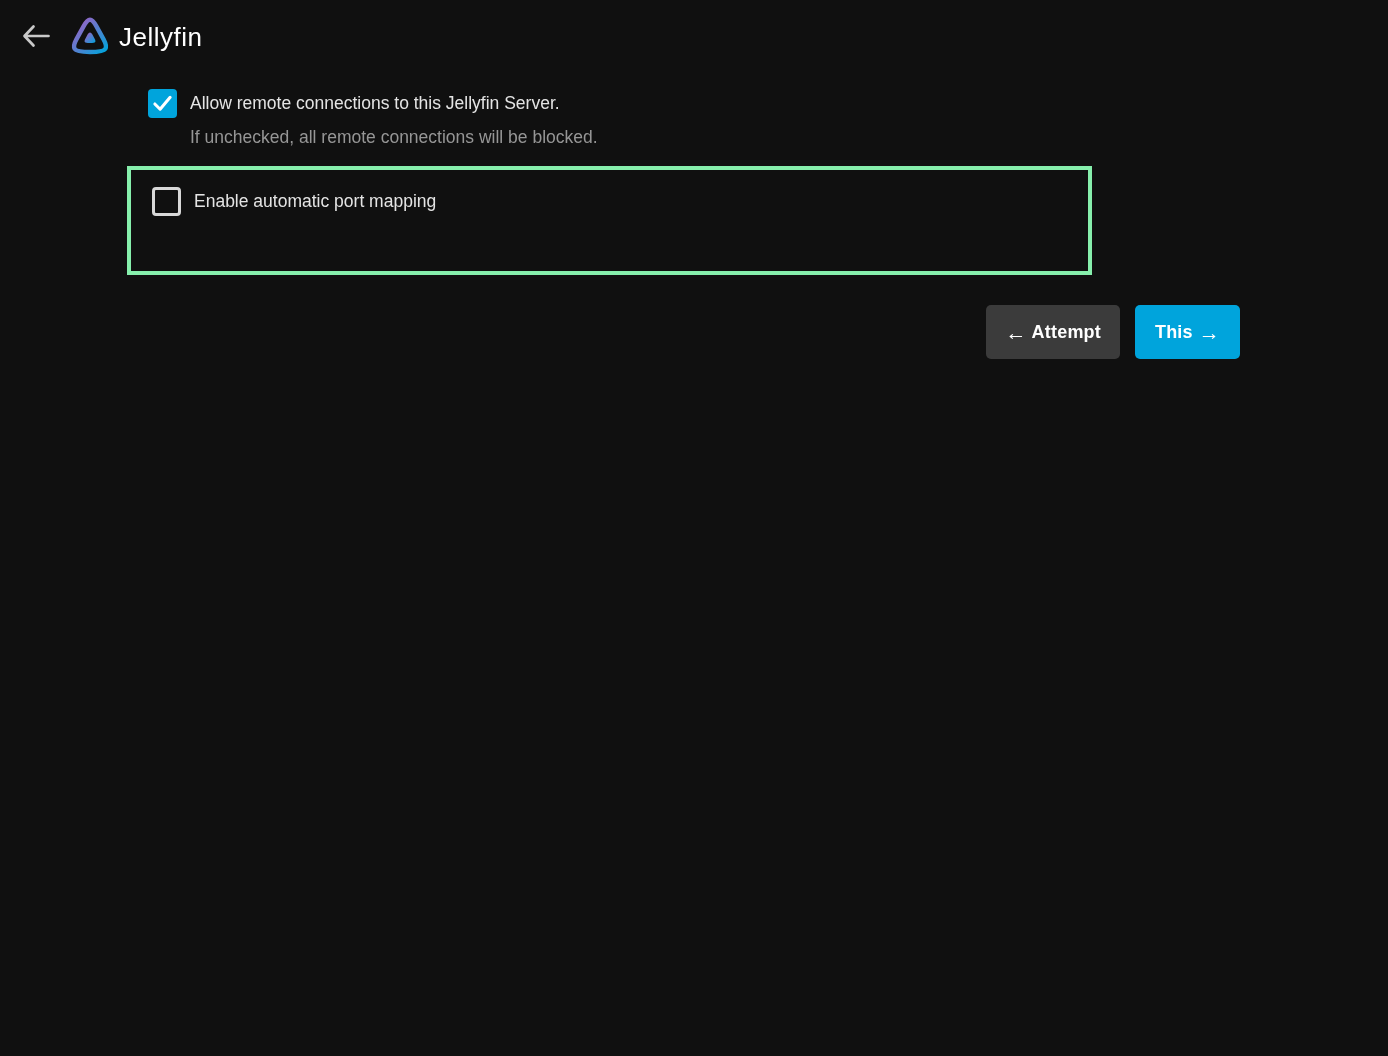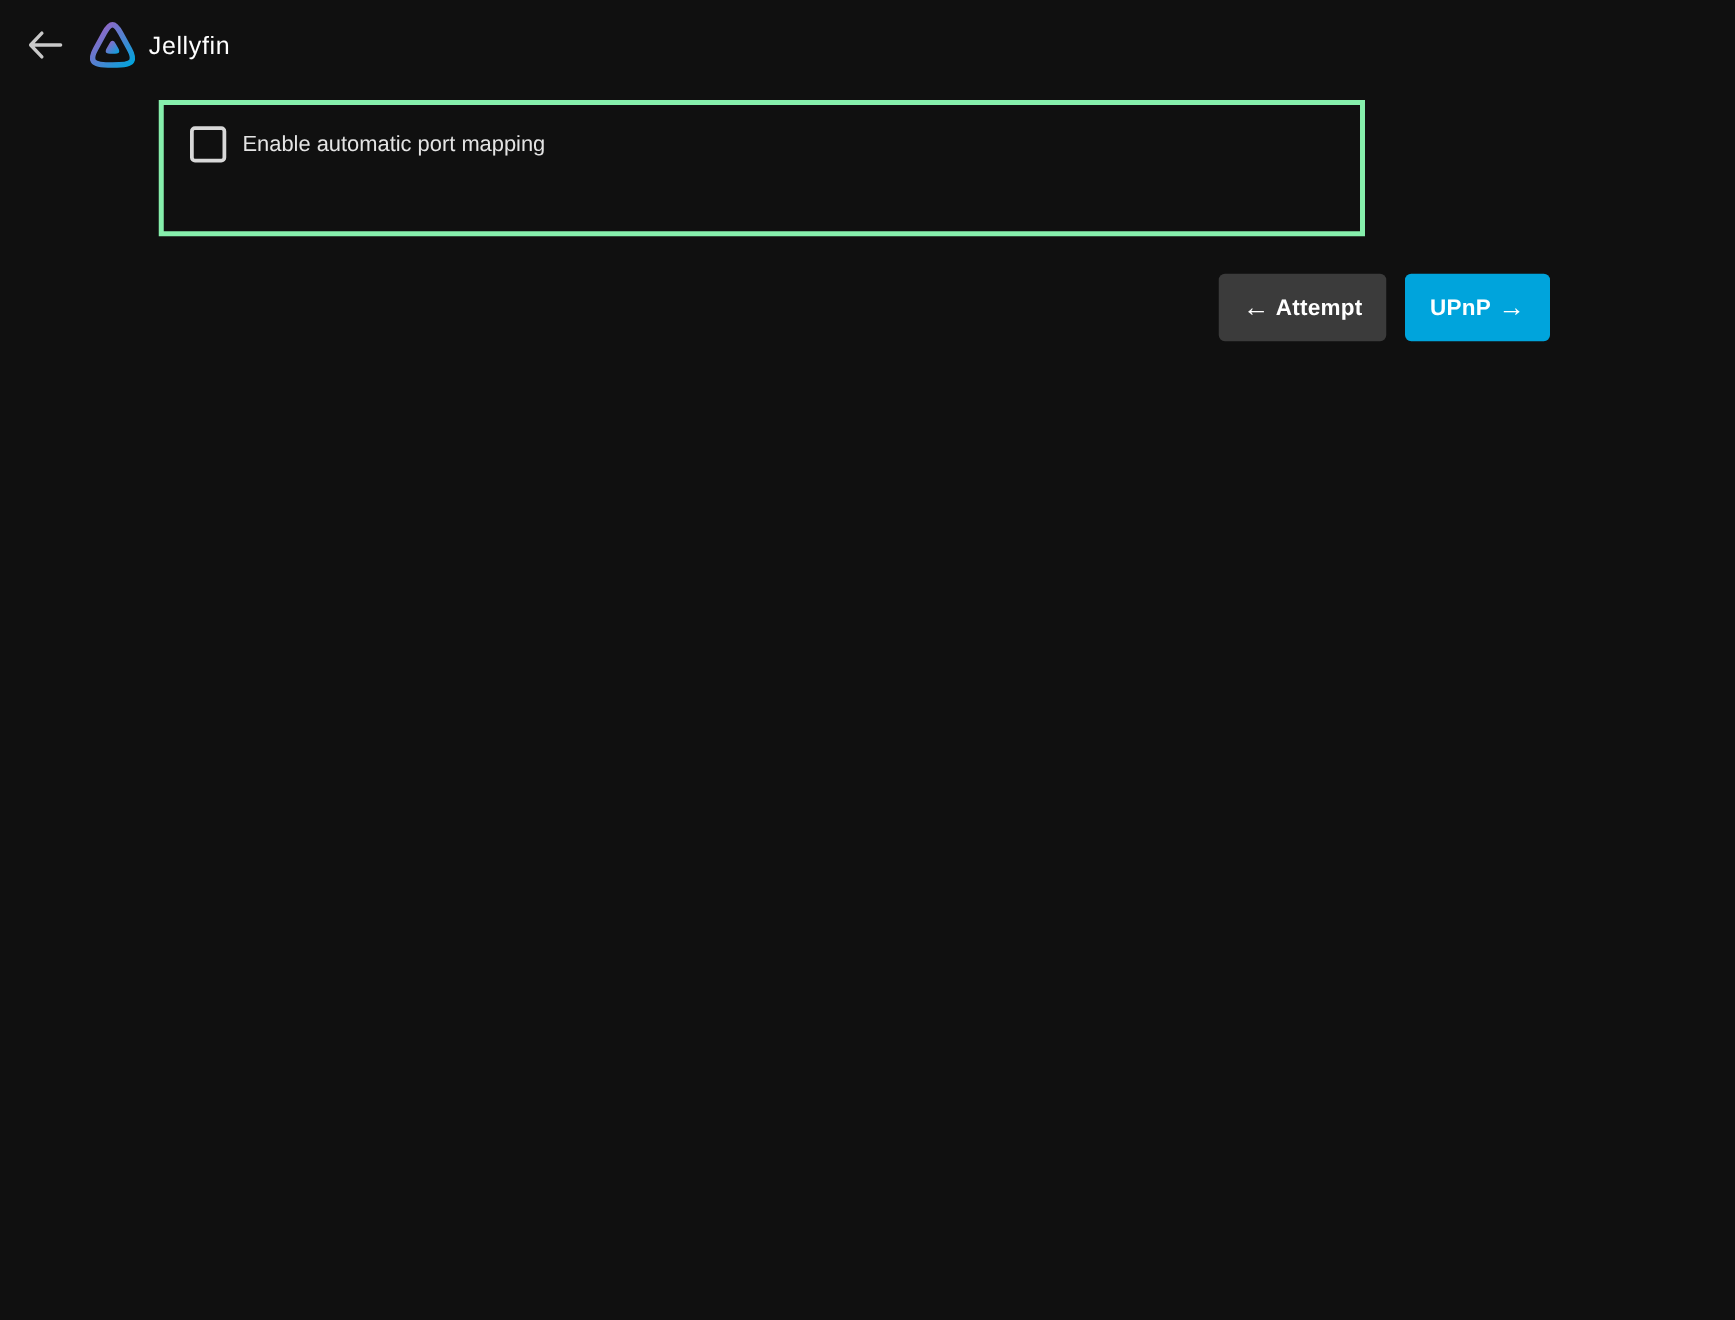--- a/index.html
+++ b/index.html
@@ -16,21 +16,21 @@
     display: flex; align-items: center;
     height: 62px; padding: 12px 0 0 16px;
   }
   .back-btn {
     width: 40px; height: 40px;
     display: flex; align-items: center; justify-content: center;
     background: transparent; border: none; cursor: pointer;
   }
   .logo-wrap { display: flex; align-items: center; margin-left: 14px; }
   .wordmark {
-    color: #ffffff; font-size: 20px; font-weight: 400;
+    color: #ffffff; font-size: 26px; font-weight: 400;
     letter-spacing: 0.5px; margin-left: 9px;
   }
 
   
   .content { width: 1092px; margin: 0 auto; }
   h1.page-title {
     margin-top: 116px;
     font-size: 31px; line-height: 37px; font-weight: 500;
     color: #ddd6cc; letter-spacing: 0.3px;
   }
@@ -106,37 +106,48 @@
                    C61.8 71.2 57.9 72 50 72 C42.1 72 38.2 71.2 37 69.3
                    C35.9 67.5 36.4 65 38.4 61.2 L43 52.8 C45.4 48.4 47.6 46 50 46 Z" fill="url(#jfgrad)"></path>
         </svg>
       </span>
       <span class="wordmark">Jellyfin</span>
     </div>
   </div>
 
   <div class="content">
 
+    <div class="option-first">
+      <div class="option-row">
+        <span class="checkbox checked" id="cb-0">
+          <svg width="23" height="21" viewBox="0 0 24 22">
+            <path d="M4 11.5 L9.5 17 L20 4.5" stroke="#ffffff" stroke-width="3.2" fill="none" stroke-linecap="round" stroke-linejoin="round"></path>
+          </svg>
+        </span>
+        <span class="option-label">Allow remote connections to this Jellyfin Server.</span>
+      </div>
+      <div class="option-desc">If unchecked, all remote connections will be blocked.</div>
+    </div>
 
     <div class="highlight-box">
       <div>
         <div class="option-row">
           <span class="checkbox unchecked" id="cb-1">
             
           </span>
           <span class="option-label">Enable automatic port mapping</span>
         </div>
       </div>
     </div>
 
     <div class="button-row">
       <button class="btn btn-prev">
         <span class="arrow">←</span>
         <span>Attempt</span>
       </button>
       <button class="btn btn-next">
-        <span>UPnP</span>
+        <span>This</span>
         <span class="arrow">→</span>
       </button>
     </div>
   </div>
 
 </div>
 
 </body></html>

